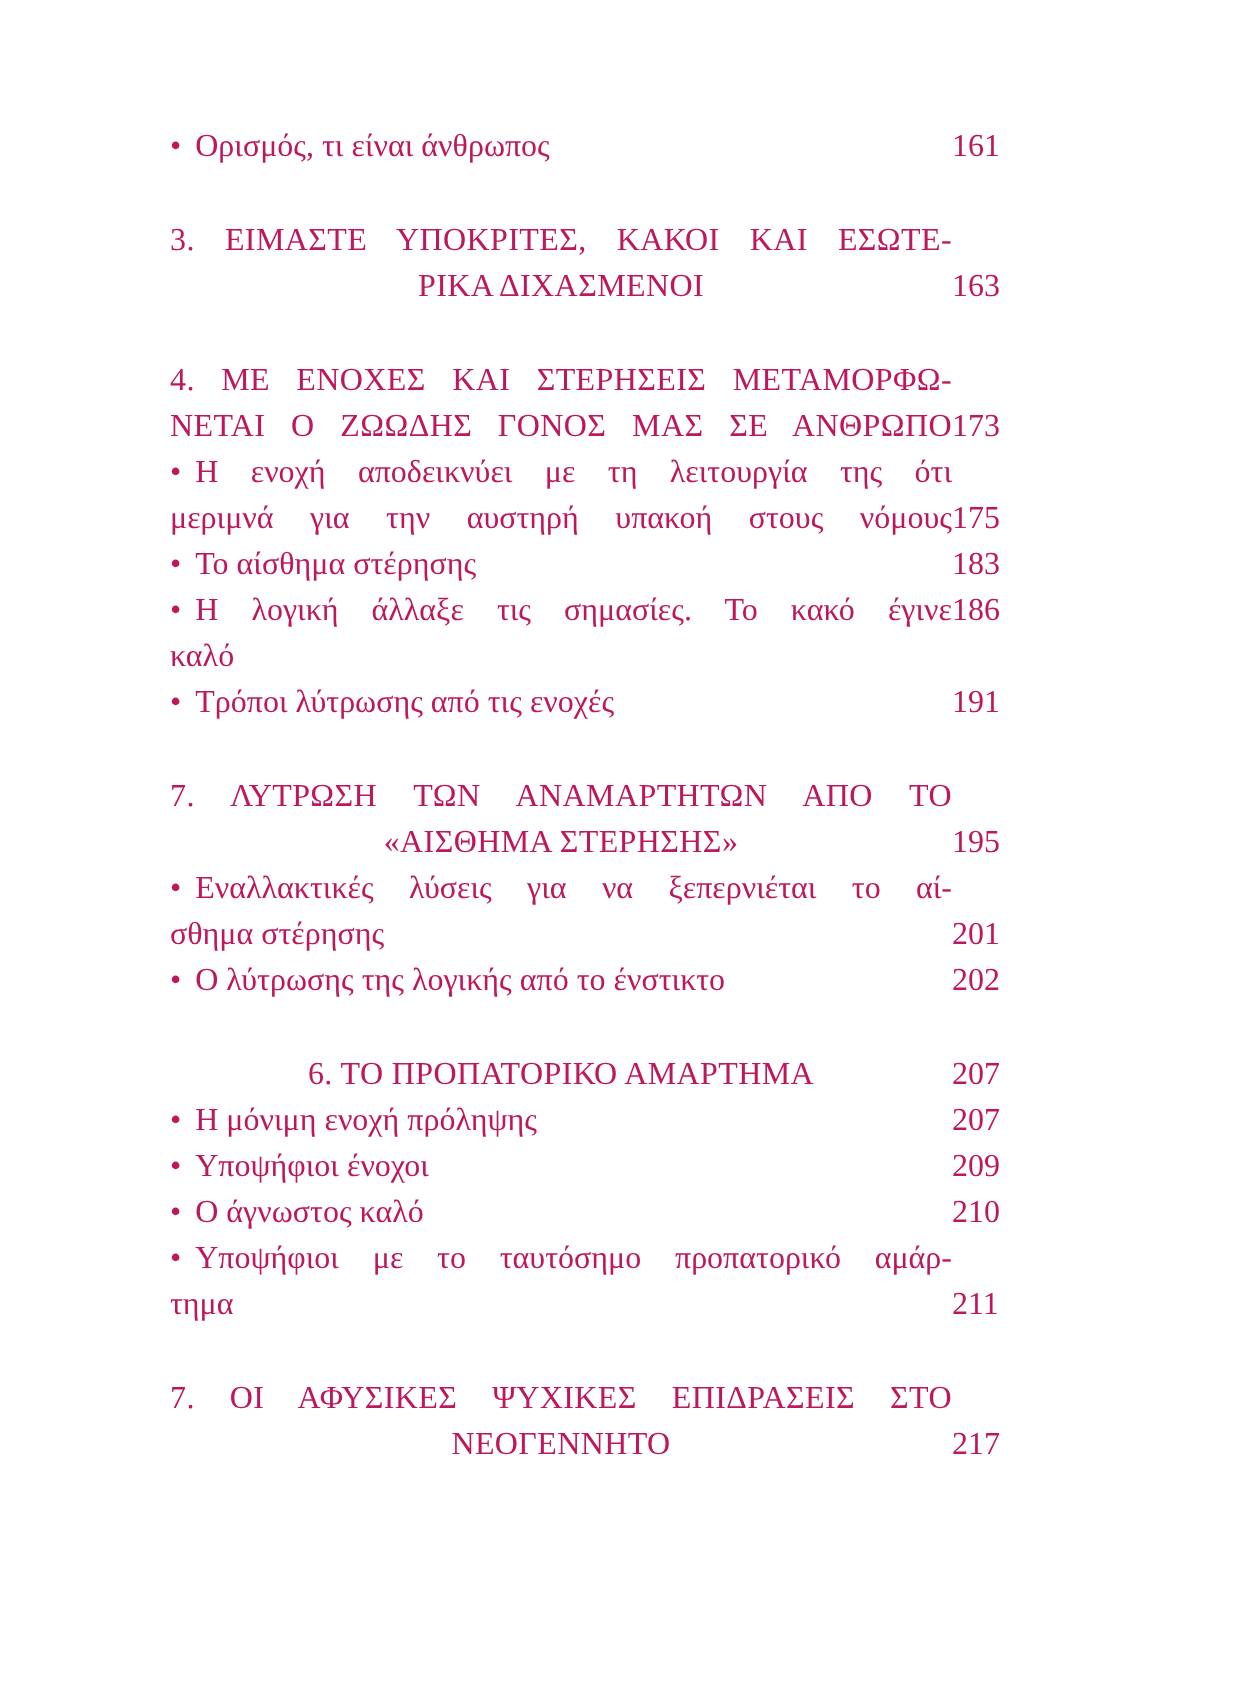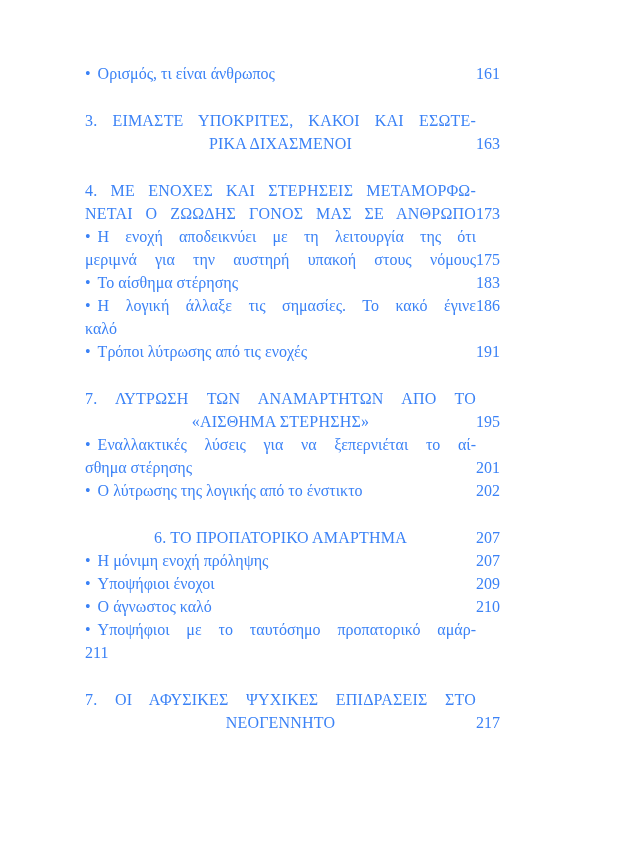--- a/index.html
+++ b/index.html
@@ -7,21 +7,21 @@
     padding: 0;
     background: #ffffff;
   }
   .page {
     position: relative;
     width: 618px;
     height: 846px;
     box-sizing: border-box;
     padding: 62px 92px 0 85px;
     background: #ffffff;
-    color: #3b82f6;
+    color: #be185d;
     font-family: "Liberation Serif", "DejaVu Serif", serif;
     font-size: 16px;
     line-height: 23px;
     overflow: hidden;
   }
   .block { margin-bottom: 24px; }
   .row { display: flex; align-items: baseline; }
   .text { flex: 1 1 auto; min-width: 0; }
   .num  { flex: 0 0 50px; text-align: left; white-space: nowrap; }
   .row.stretch .text { text-align: justify; text-align-last: justify; }
@@ -124,20 +124,21 @@
     </div>
     <div class="row">
       <div class="text"><span class="bullet">•</span><span>Ο άγνωστος καλό</span></div>
       <div class="num">210</div>
     </div>
     <div class="row stretch">
       <div class="text"><span class="bullet">•</span><span>Υποψήφιοι με το ταυτόσημο προπατορικό αμάρ-</span></div>
       <div class="num"></div>
     </div>
     <div class="row">
+      <div class="text">τημα</div>
       <div class="num">211</div>
     </div>
   </div>
 
   <div class="block">
     <div class="row heading stretch">
       <div class="text">7. ΟΙ ΑΦΥΣΙΚΕΣ ΨΥΧΙΚΕΣ ΕΠΙΔΡΑΣΕΙΣ ΣΤΟ</div>
       <div class="num"></div>
     </div>
     <div class="row heading">

